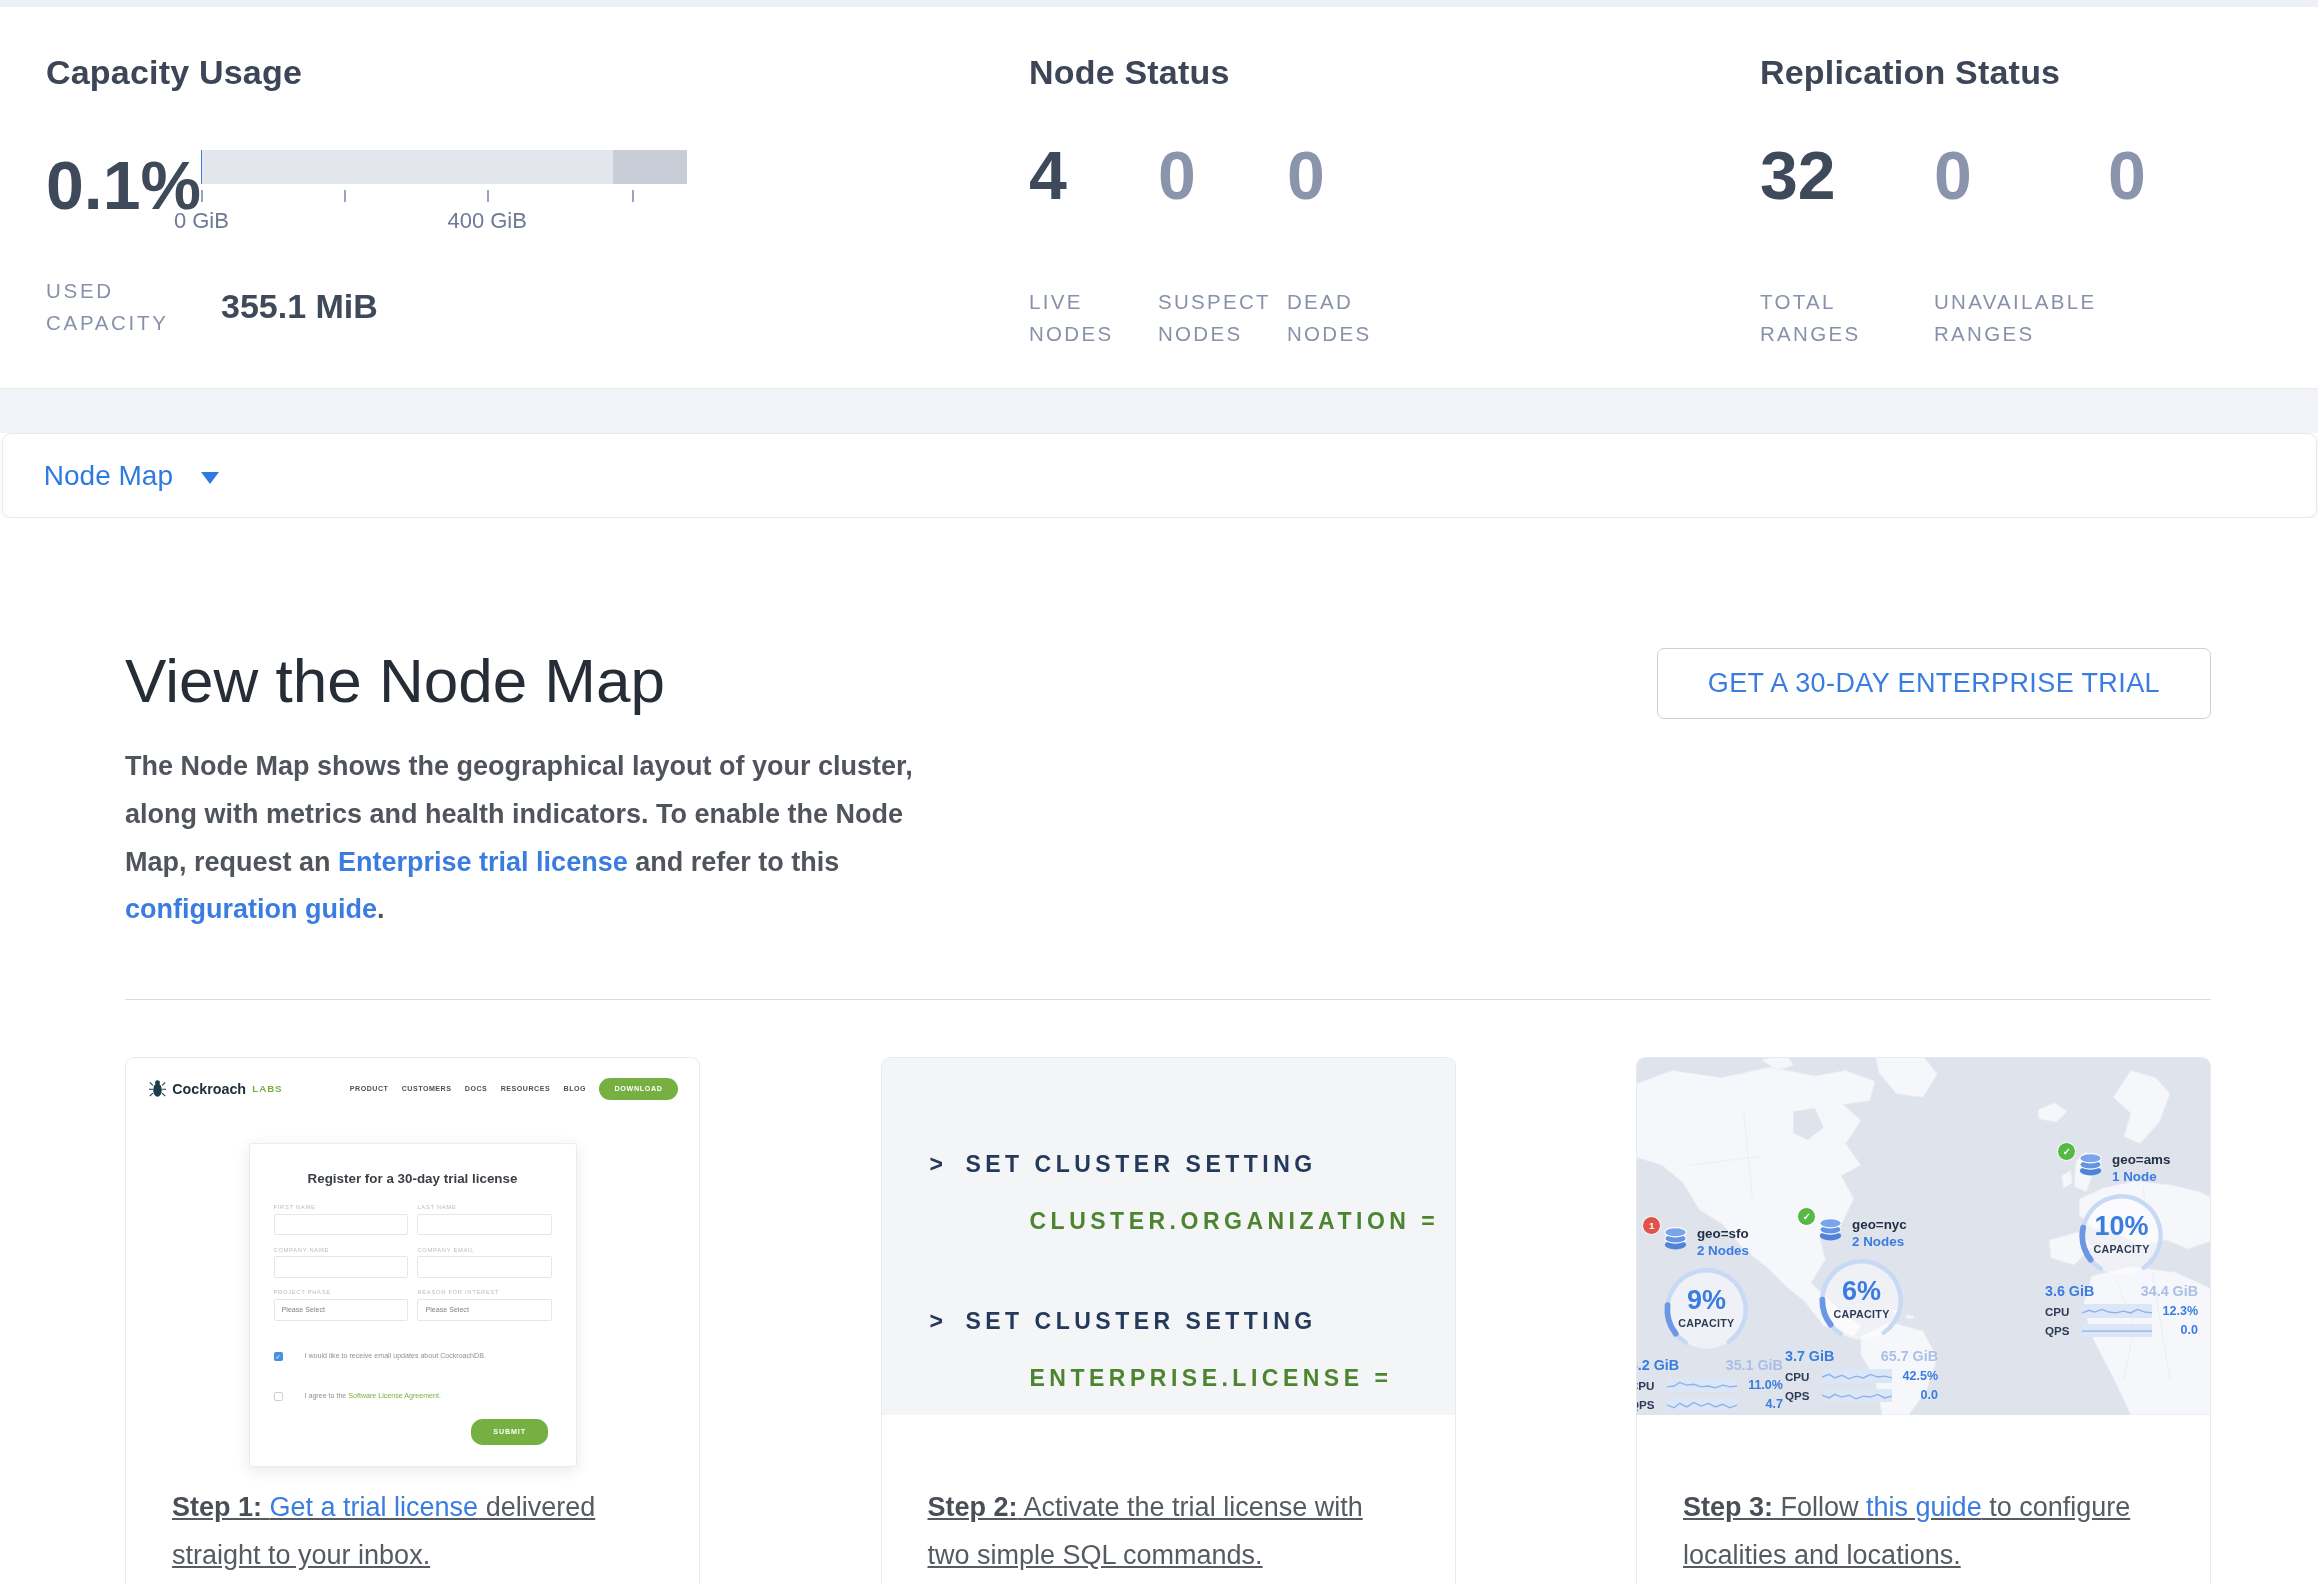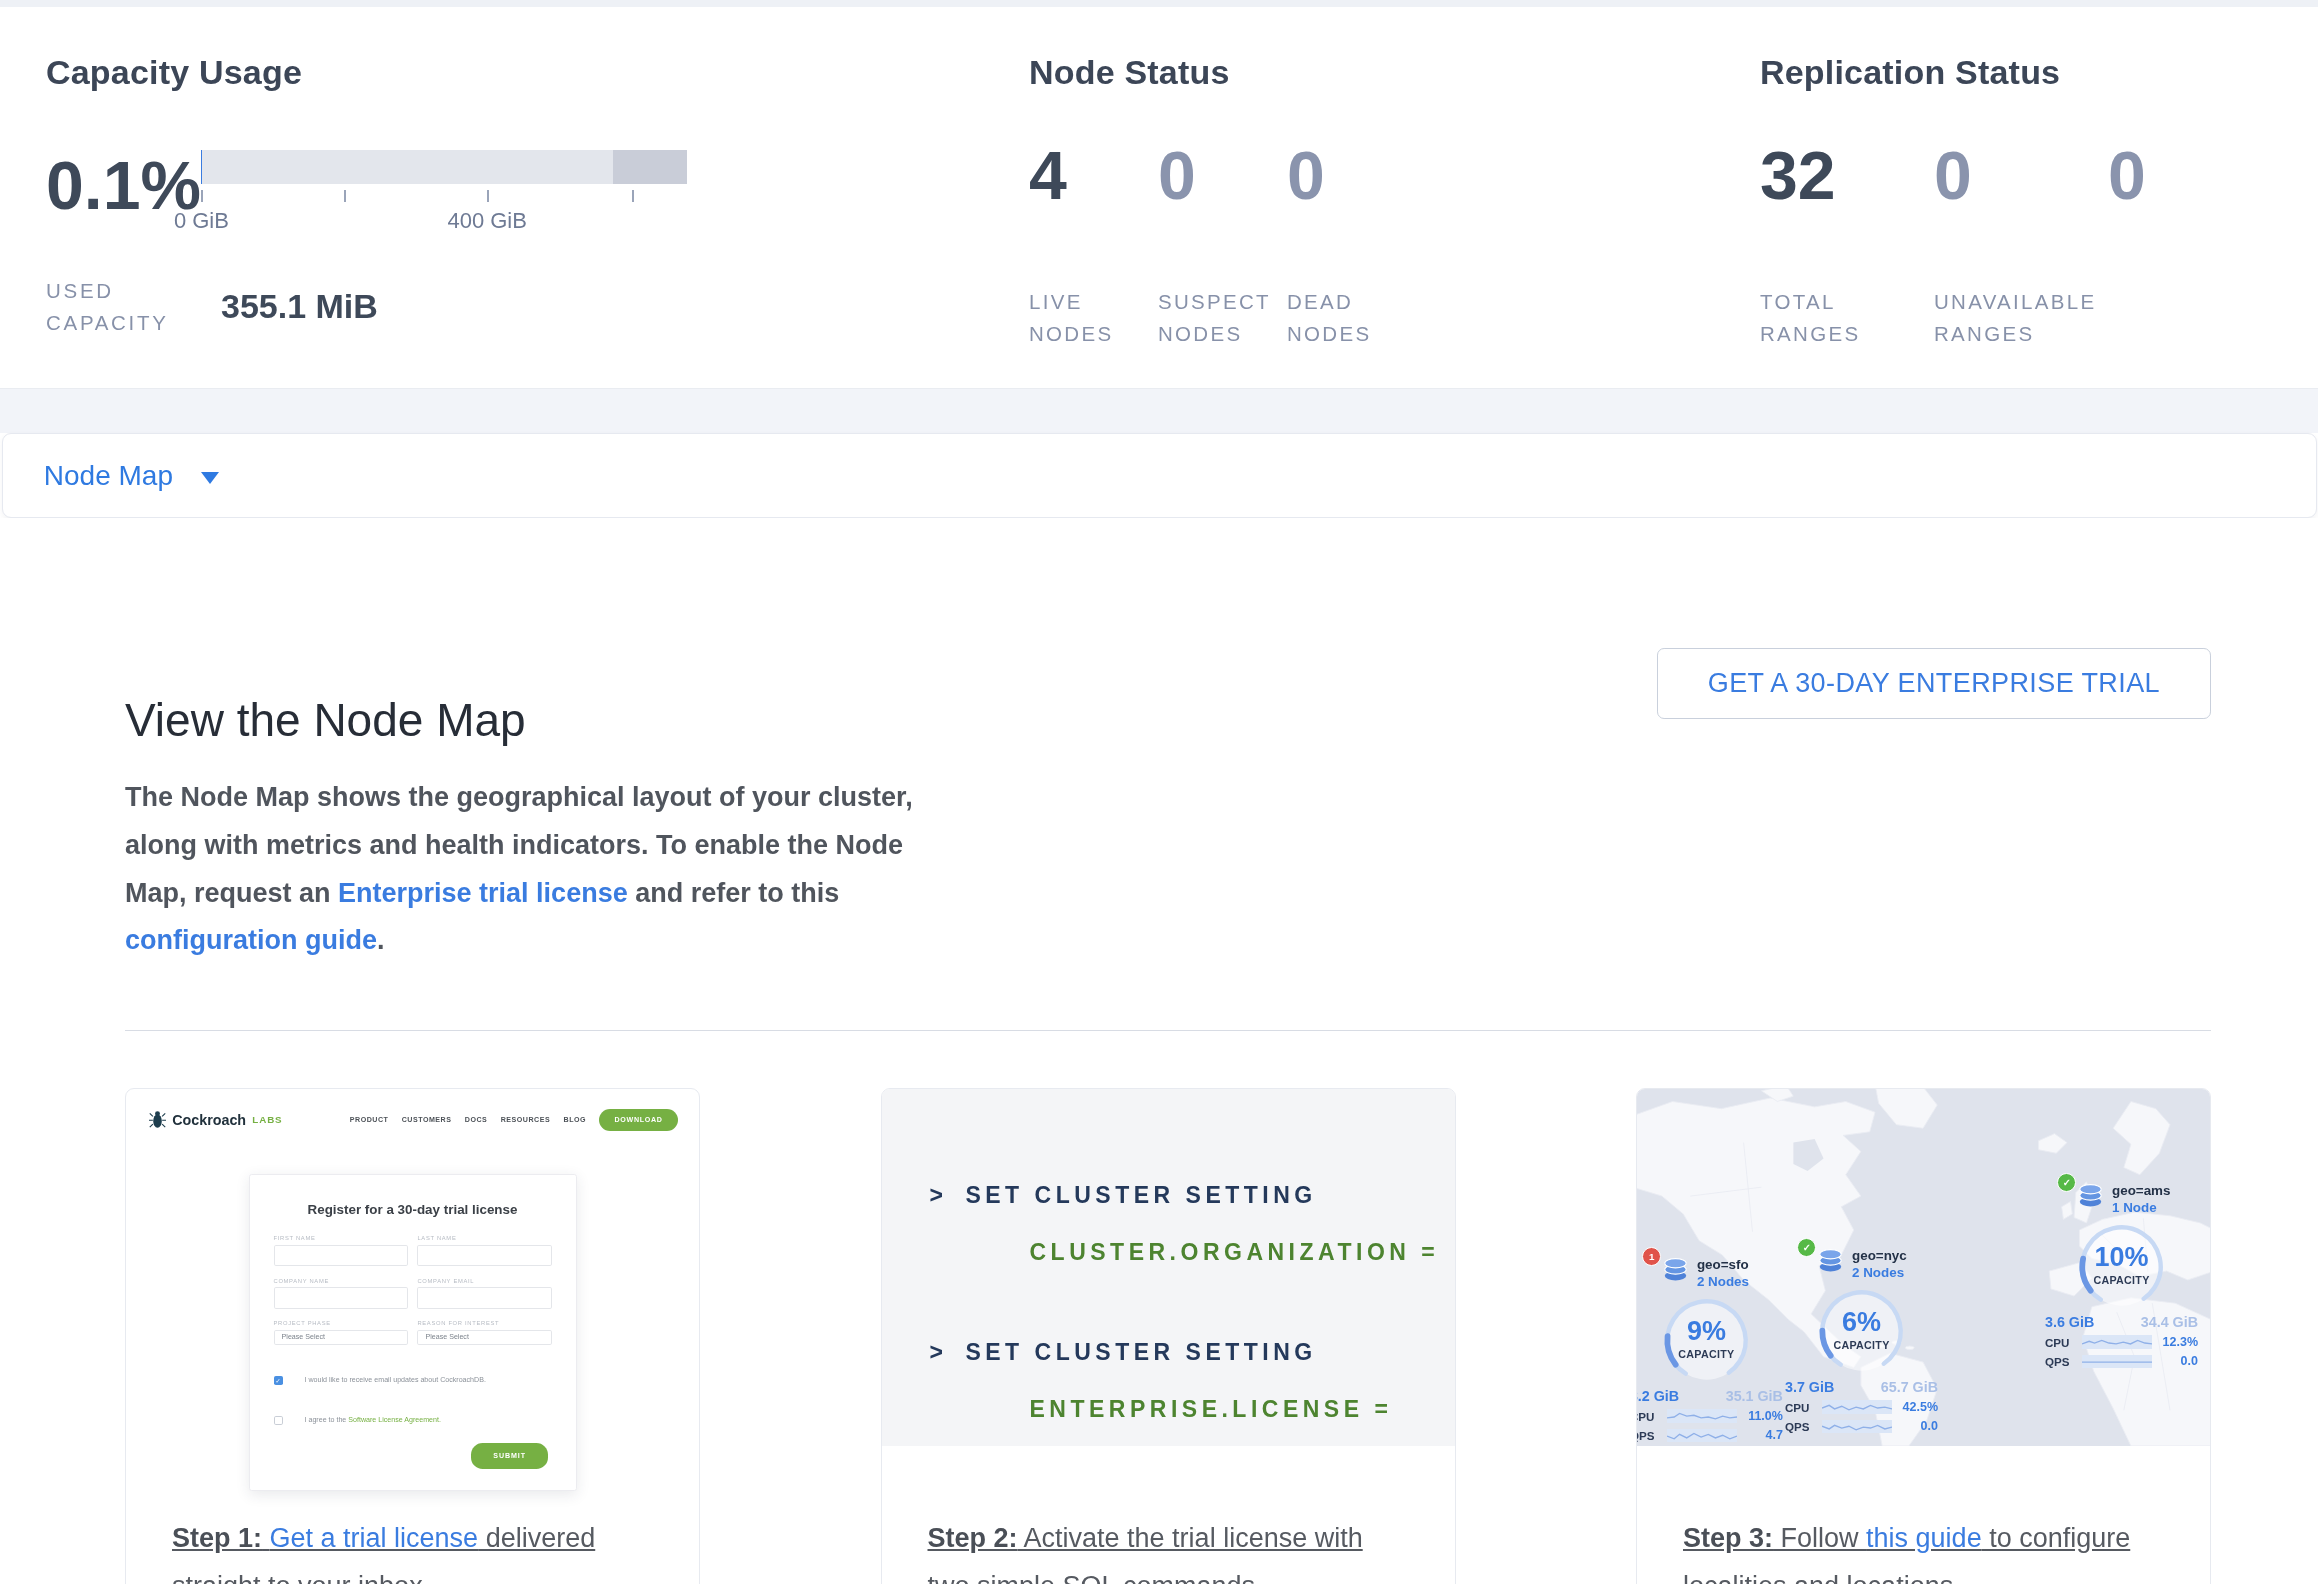--- a/index.html
+++ b/index.html
@@ -49,21 +49,21 @@
   .nodemap-bar { height:85px; background:#fff; border:1.8px solid #e6e9f0; border-radius:9px;
     margin:0 1.8px; display:flex; align-items:center; padding-left:41px;
     box-shadow:0 2.7px 5.3px rgba(60,70,90,.06); }
   .nodemap-link { color:#2f7ae1; font-size:28px; display:flex; align-items:center; }
   .caret { width:0; height:0; border-left:9.8px solid transparent; border-right:9.8px solid transparent;
     border-top:12.5px solid #2f7ae1; margin-left:28.5px; margin-top:4.5px; }
 
   
   .main { padding:127px 108px 0 125px; background:#fff; }
   .promo-row { display:flex; justify-content:space-between; align-items:flex-start; }
-  .promo-title { font-size:46px; font-weight:500; color:#272d37;margin-top:48px; }
+  .promo-title { font-size:62px; font-weight:500; color:#272d37; }
   .promo-desc { margin-top:27px; width:847px; font-size:27px; line-height:1.77; color:#50555d;font-weight:bold; }
   .trial-btn { margin-top:2.7px; border:1.8px solid #c9d0dc; border-radius:7.1px; background:#fff;
     color:#3a7ce0; font-size:27px; letter-spacing:0.4px; height:71px; padding:0 50px;
     display:flex; align-items:center; cursor:pointer; font-family:inherit; }
   .divider { border:none; border-top:1.8px solid #d8dce4; margin-top:65px; }
 
   
   .cards { display:flex; justify-content:space-between; margin-top:57px; }
   .card { width:575px; height:546px; border:1.8px solid #e7eaf0; border-radius:9px;
     background:#fff; overflow:hidden; }
@@ -82,21 +82,21 @@
   .ms-nav { display:flex; gap:13.4px; margin-left:auto; font-size:7.1px; font-weight:700;
     letter-spacing:0.5px; color:#4c5157; }
   .ms-download { background:#76b043; color:#fff; font-size:7.1px; font-weight:700;
     letter-spacing:0.7px; border-radius:11.6px; padding:7.1px 15px; margin-left:13.4px; }
   .ms-form { width:328px; margin:43px auto 0; background:#fff; border:0.9px solid #ececf0;
     border-radius:2.7px; box-shadow:0 3.6px 14.3px rgba(40,50,70,.10); padding:27px 24px 21.4px; }
   .ms-form-title { text-align:center; font-size:13.4px; font-weight:600; color:#3b4047; }
   .ms-grid { display:grid; grid-template-columns:1fr 1fr; column-gap:9.8px; row-gap:11.6px; margin-top:18px; }
   .ms-field-label { display:block; font-size:5.8px; letter-spacing:0.7px; color:#b7bcc4; margin-bottom:3.6px; }
   .ms-input { height:21.4px; border:0.9px solid #e4e6ea; border-radius:1.8px; background:#fff; }
-  .ms-select { height:15px; border:0.9px solid #e4e6ea; border-radius:1.8px; display:flex;
+  .ms-select { height:22px; border:0.9px solid #e4e6ea; border-radius:1.8px; display:flex;
     align-items:center; padding-left:7.1px; font-size:7.1px; color:#7c838c; }
   .ms-check { display:flex; align-items:center; gap:22px; font-size:7.1px; color:#8b9199; margin-top:31px; }
   .ms-checkbox { width:9px; height:9px; border-radius:1.8px; flex:0 0 auto;
     display:flex; align-items:center; justify-content:center; }
   .ms-checkbox.checked { background:#4a90e2; color:#fff; font-size:6.2px; }
   .ms-checkbox.empty { border:0.9px solid #c9ced6; background:#fff; }
   .ms-green { color:#76b043; }
   .ms-submit { display:block; margin:18px 3.6px 0 auto; background:#76b043; color:#fff;
     font-size:7.1px; font-weight:700; letter-spacing:0.9px; border:none; border-radius:11.6px;
     padding:9px 22px; width:max-content; font-family:inherit; }

